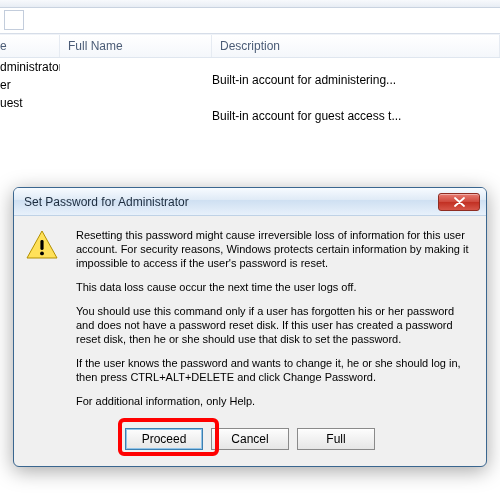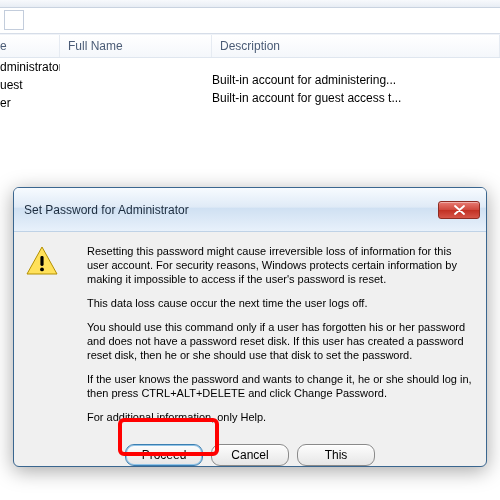--- a/index.html
+++ b/index.html
@@ -67,21 +67,21 @@
     top: 187px;
     width: 474px;
     height: 280px;
     border: 1px solid #3a668f;
     border-radius: 6px;
     box-shadow: 0 4px 20px rgba(0,0,0,.35);
     background: #f0f0f0;
     overflow: hidden;
   }
   .titlebar {
-    height: 44px;
+    height: 28px;
     background: linear-gradient(to bottom, #f7fbff 0%, #dfeaf6 45%, #cfe0f2 46%, #e8f1fb 100%);
     border-bottom: 1px solid #bfd2e6;
     display: flex;
     align-items: center;
     padding: 0 6px 0 10px;
     color: #1b2b3d;
   }
   .titlebar .title { flex: 1; font-size: 12px; }
   .close-btn {
     width: 42px; height: 18px;
@@ -89,21 +89,21 @@
     background: linear-gradient(to bottom, #e87b72 0%, #cf4a3e 48%, #c23023 52%, #d65548 100%);
     border: 1px solid #8f2c22;
     display:flex; align-items:center; justify-content:center;
     color:#fff; font-weight:bold;
     box-shadow: inset 0 1px 0 rgba(255,255,255,.4);
   }
   .close-btn svg { display:block; }
   .dlg-body {
     display:flex;
     padding: 12px 14px 8px 12px;
-    gap: 27px;
+    gap: 16px;
   }
   .warn-icon {
     width: 34px;
     flex: 0 0 34px;
     padding-top: 2px;
   }
   .dlg-text {
     flex: 1;
     font-size: 11px;
     line-height: 14px;
@@ -115,21 +115,21 @@
   .btn-row {
     display:flex;
     justify-content:center;
     gap: 8px;
     padding: 2px 0 10px 0;
   }
   .btn {
     min-width: 78px;
     height: 22px;
     border: 1px solid #8a8a8a;
-    border-radius: 9px;
+    border-radius: 0;
     background: linear-gradient(to bottom, #fdfdfd, #e6e6e6);
     font: inherit;
     font-size: 12px;
     padding: 0 12px;
     cursor: default;
     box-shadow: inset 0 1px 0 #fff;
   }
   .btn-default {
     border: 1px solid #3c7fb1;
     box-shadow: 0 0 0 1px #91c4e8 inset, inset 0 1px 0 #fff;
@@ -156,28 +156,28 @@
     <div class="col col-desc">Description</div>
   </div>
 
   <div class="rows">
     <div class="row">
       <div class="cell-name">dministrator</div>
       <div class="cell-full"></div>
       <div class="cell-desc">Built-in account for administering...</div>
     </div>
     <div class="row">
+      <div class="cell-name">er</div>
+      <div class="cell-full"></div>
+      <div class="cell-desc"></div>
+    </div>
+    <div class="row">
       <div class="cell-name">uest</div>
       <div class="cell-full"></div>
       <div class="cell-desc">Built-in account for guest access t...</div>
-    </div>
-    <div class="row">
-      <div class="cell-name">er</div>
-      <div class="cell-full"></div>
-      <div class="cell-desc"></div>
     </div>
   </div>
 
   <div class="dialog">
     <div class="titlebar">
       <div class="title">Set Password for Administrator</div>
       <div class="close-btn">
         <svg width="11" height="10" viewBox="0 0 11 10">
           <path d="M1 1 L10 9 M10 1 L1 9" stroke="#fff" stroke-width="1.8" stroke-linecap="round"></path>
         </svg>
@@ -196,18 +196,18 @@
         <p>Resetting this password might cause irreversible loss of information for this user account. For security reasons, Windows protects certain information by making it impossible to access if the user's password is reset.</p>
         <p>This data loss cause occur the next time the user logs off.</p>
         <p>You should use this command only if a user has forgotten his or her password and does not have a password reset disk. If this user has created a password reset disk, then he or she should use that disk to set the password.</p>
         <p>If the user knows the password and wants to change it, he or she should log in, then press CTRL+ALT+DELETE and click Change Password.</p>
         <p>For additional information, only Help.</p>
       </div>
     </div>
     <div class="btn-row">
       <button class="btn btn-default">Proceed</button>
       <button class="btn">Cancel</button>
-      <button class="btn">This</button>
+      <button class="btn">Full</button>
     </div>
   </div>
 
   <div class="highlight-box" style="left:118px; top:418px; width:101px; height:38px;"></div>
 </div>
 
 </body></html>

